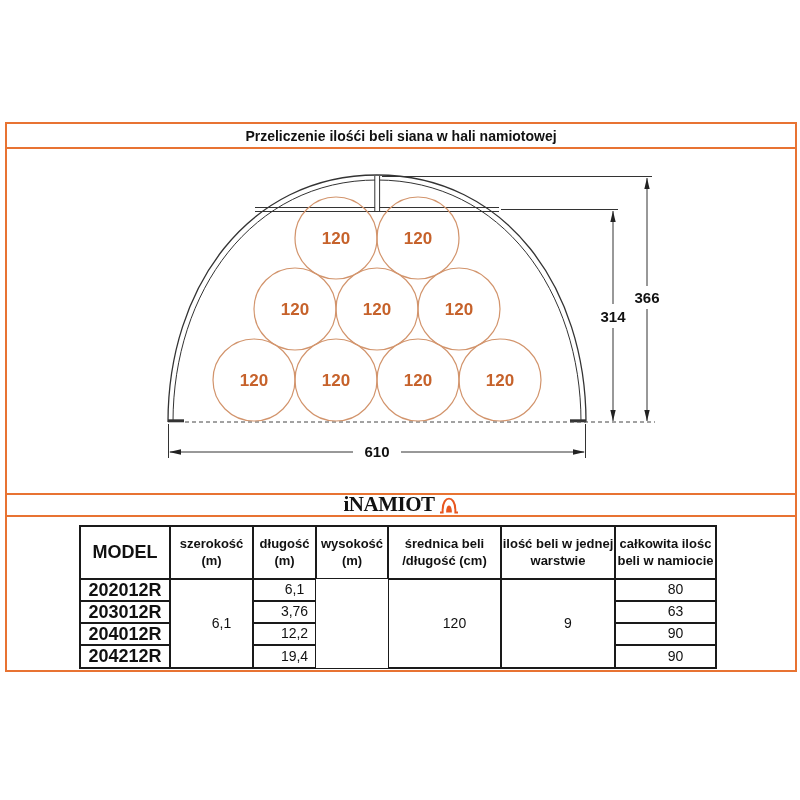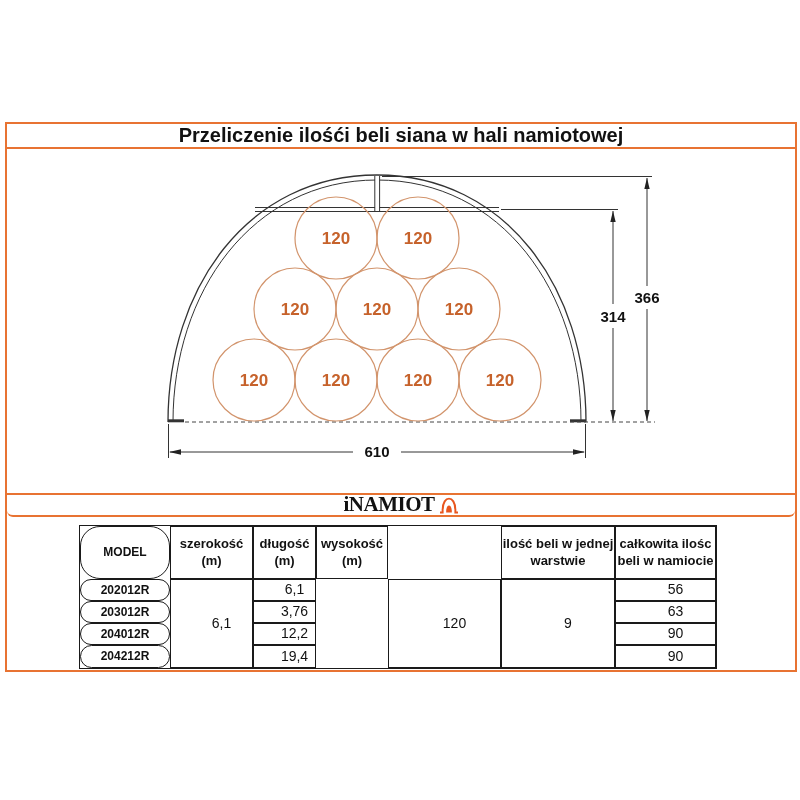--- a/index.html
+++ b/index.html
@@ -1,34 +1,34 @@
 <!DOCTYPE html>
 <html><head>
 <meta charset="utf-8">
 <style>
   html,body{margin:0;padding:0;background:#ffffff;width:800px;height:800px;
     font-family:"Liberation Sans",sans-serif;color:#111;}
   .frame{position:absolute;left:5px;top:122px;width:788px;height:546px;
     border:2px solid #E87332;display:flex;flex-direction:column;}
   .title-row{height:23px;border-bottom:2px solid #E87332;display:flex;
-    align-items:center;justify-content:center;font-size:20px;font-weight:bold;}
+    align-items:center;justify-content:center;font-size:14px;font-weight:bold;}
   .diagram-row{height:344px;border-bottom:2px solid #E87332;position:relative;overflow:hidden;}
   .diagram-row svg{position:absolute;left:0;top:0;}
   .logo-row{height:20px;border-bottom:2px solid #E87332;display:flex;
-    align-items:center;justify-content:center;gap:4px;border-radius:6px;}
+    align-items:center;justify-content:center;gap:4px;}
   .logo-text{font-family:"Liberation Serif",serif;font-weight:bold;font-size:21px;
     letter-spacing:-0.5px;line-height:18px;transform:translateY(-1px);}
   .table-row{flex:1;position:relative;}
   .spec-table{position:absolute;left:72px;top:8px;width:636px;height:142px;
     display:grid;grid-template-columns:90px 83px 63px 72px 113px 114px 101px;
     grid-template-rows:53px 22px 22px 22px 23px;border:1px solid #1a1a1a;}
   .cell{border:1px solid #1a1a1a;display:flex;align-items:center;justify-content:center;
     text-align:center;font-size:13px;line-height:1.25;white-space:pre-line;background:#fff;}
   .cell.hdr{font-size:13px;font-weight:bold;}
-  .cell.model,.cell.hdr-model{font-weight:bold;font-size:12px;border-radius:20px;}
+  .cell.model,.cell.hdr-model{font-weight:bold;font-size:18px;}
   .cell.val{font-size:14px;padding-left:20px;}
 </style>
 </head>
 <body>
 
 <div class="frame">
 
   <div class="title-row">
     <span>Przeliczenie ilośći beli siana w hali namiotowej</span>
   </div>
@@ -111,40 +111,42 @@
   <div class="table-row">
     <div class="spec-table">
 
       <div class="cell hdr hdr-model" style="grid-column:1;grid-row:1">MODEL</div>
       <div class="cell hdr" style="grid-column:2;grid-row:1">szerokość
 (m)</div>
       <div class="cell hdr" style="grid-column:3;grid-row:1">długość
 (m)</div>
       <div class="cell hdr" style="grid-column:4;grid-row:1">wysokość
 (m)</div>
+      <div class="cell hdr" style="grid-column:5;grid-row:1">średnica beli
+/długość (cm)</div>
       <div class="cell hdr" style="grid-column:7;grid-row:1">całkowita ilośc
 beli w namiocie</div>
       <div class="cell hdr" style="grid-column:6;grid-row:1">ilość beli w jednej
 warstwie</div>
 
       <div class="cell model" style="grid-column:1;grid-row:2">202012R</div>
       <div class="cell model" style="grid-column:1;grid-row:3">203012R</div>
       <div class="cell model" style="grid-column:1;grid-row:4">204012R</div>
       <div class="cell model" style="grid-column:1;grid-row:5">204212R</div>
 
       <div class="cell val" style="grid-column:2;grid-row:2/span 4">6,1</div>
 
       <div class="cell val" style="grid-column:3;grid-row:2">6,1</div>
       <div class="cell val" style="grid-column:3;grid-row:3">3,76</div>
       <div class="cell val" style="grid-column:3;grid-row:4">12,2</div>
       <div class="cell val" style="grid-column:3;grid-row:5">19,4</div>
 
       <div class="cell val" style="grid-column:5;grid-row:2/span 4">120</div>
       <div class="cell val" style="grid-column:6;grid-row:2/span 4">9</div>
 
-      <div class="cell val" style="grid-column:7;grid-row:2">56</div>
+      <div class="cell val" style="grid-column:7;grid-row:2">80</div>
       <div class="cell val" style="grid-column:7;grid-row:3">63</div>
       <div class="cell val" style="grid-column:7;grid-row:4">90</div>
       <div class="cell val" style="grid-column:7;grid-row:5">90</div>
     </div>
   </div>
 
 </div>
 
 </body></html>

